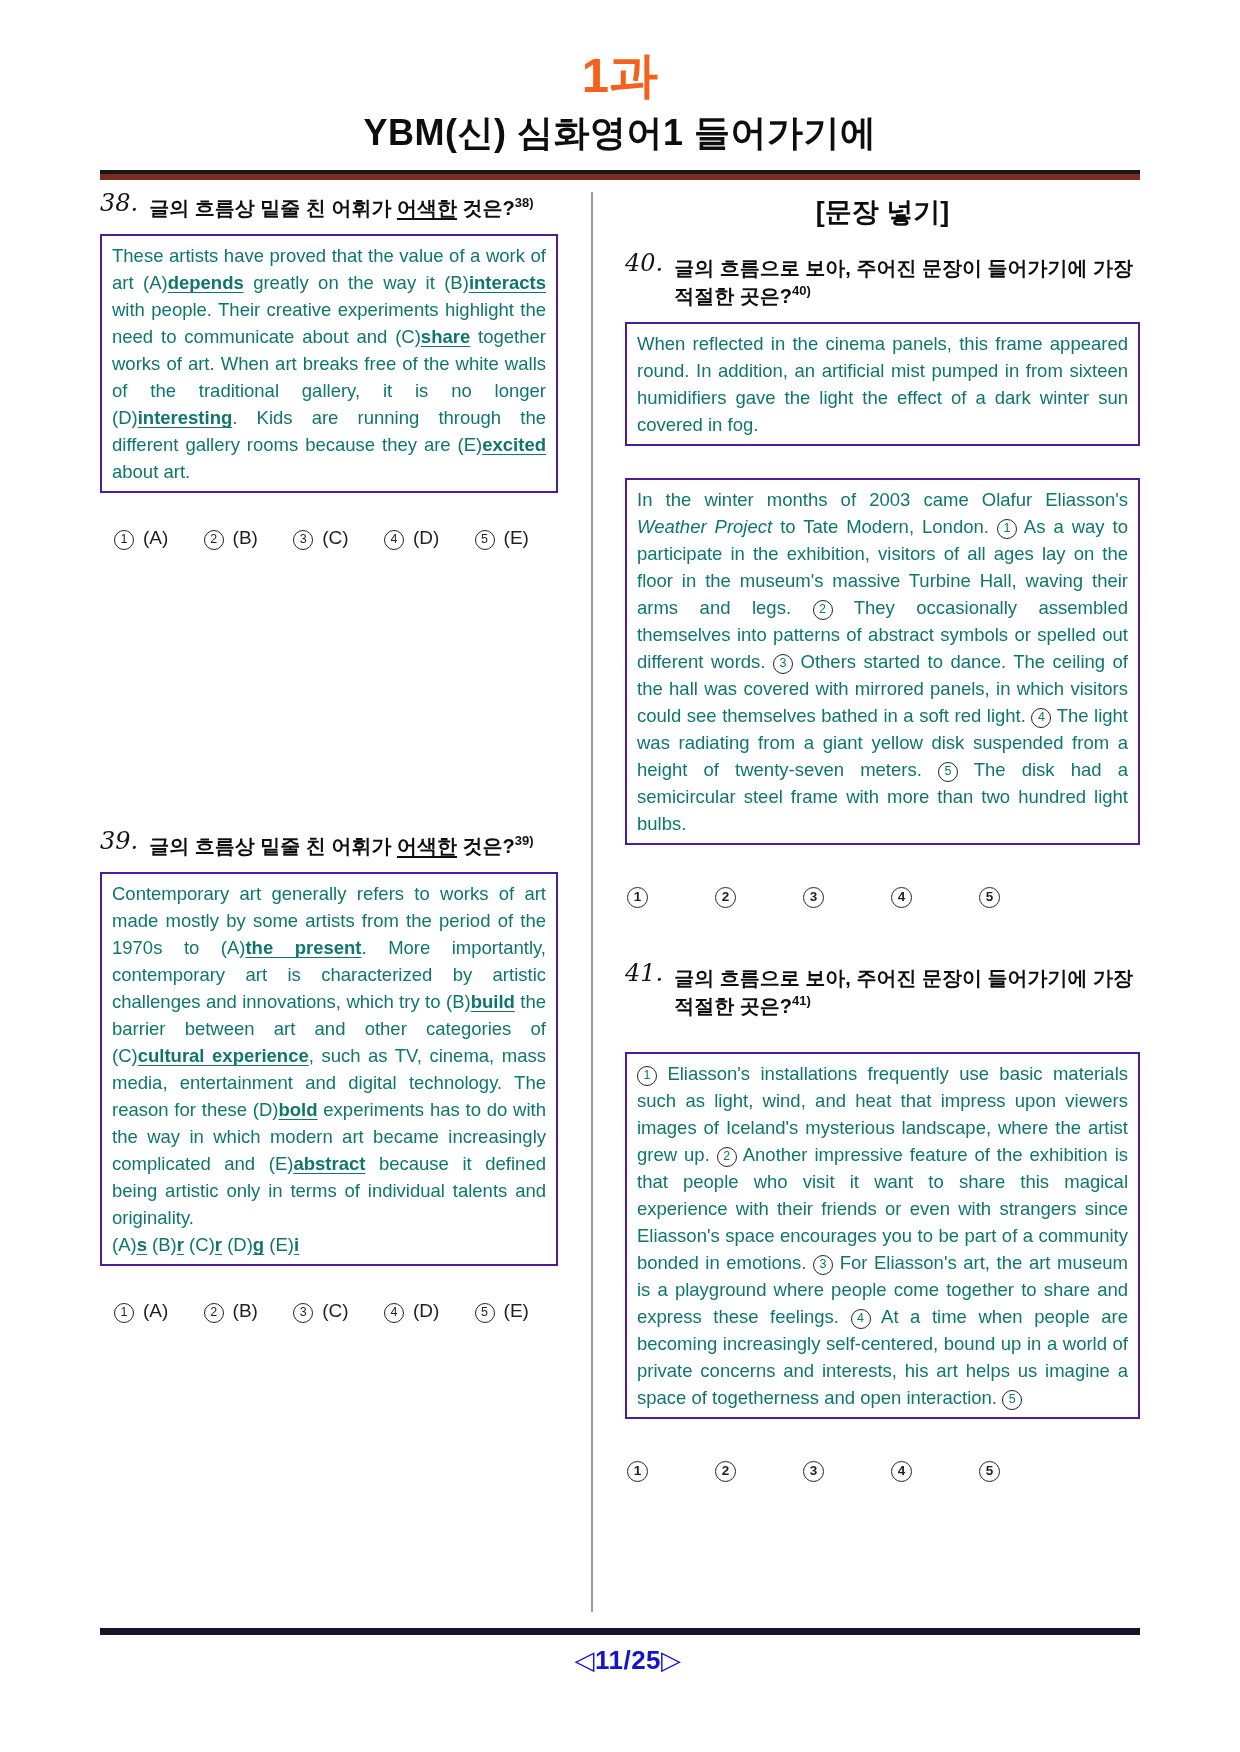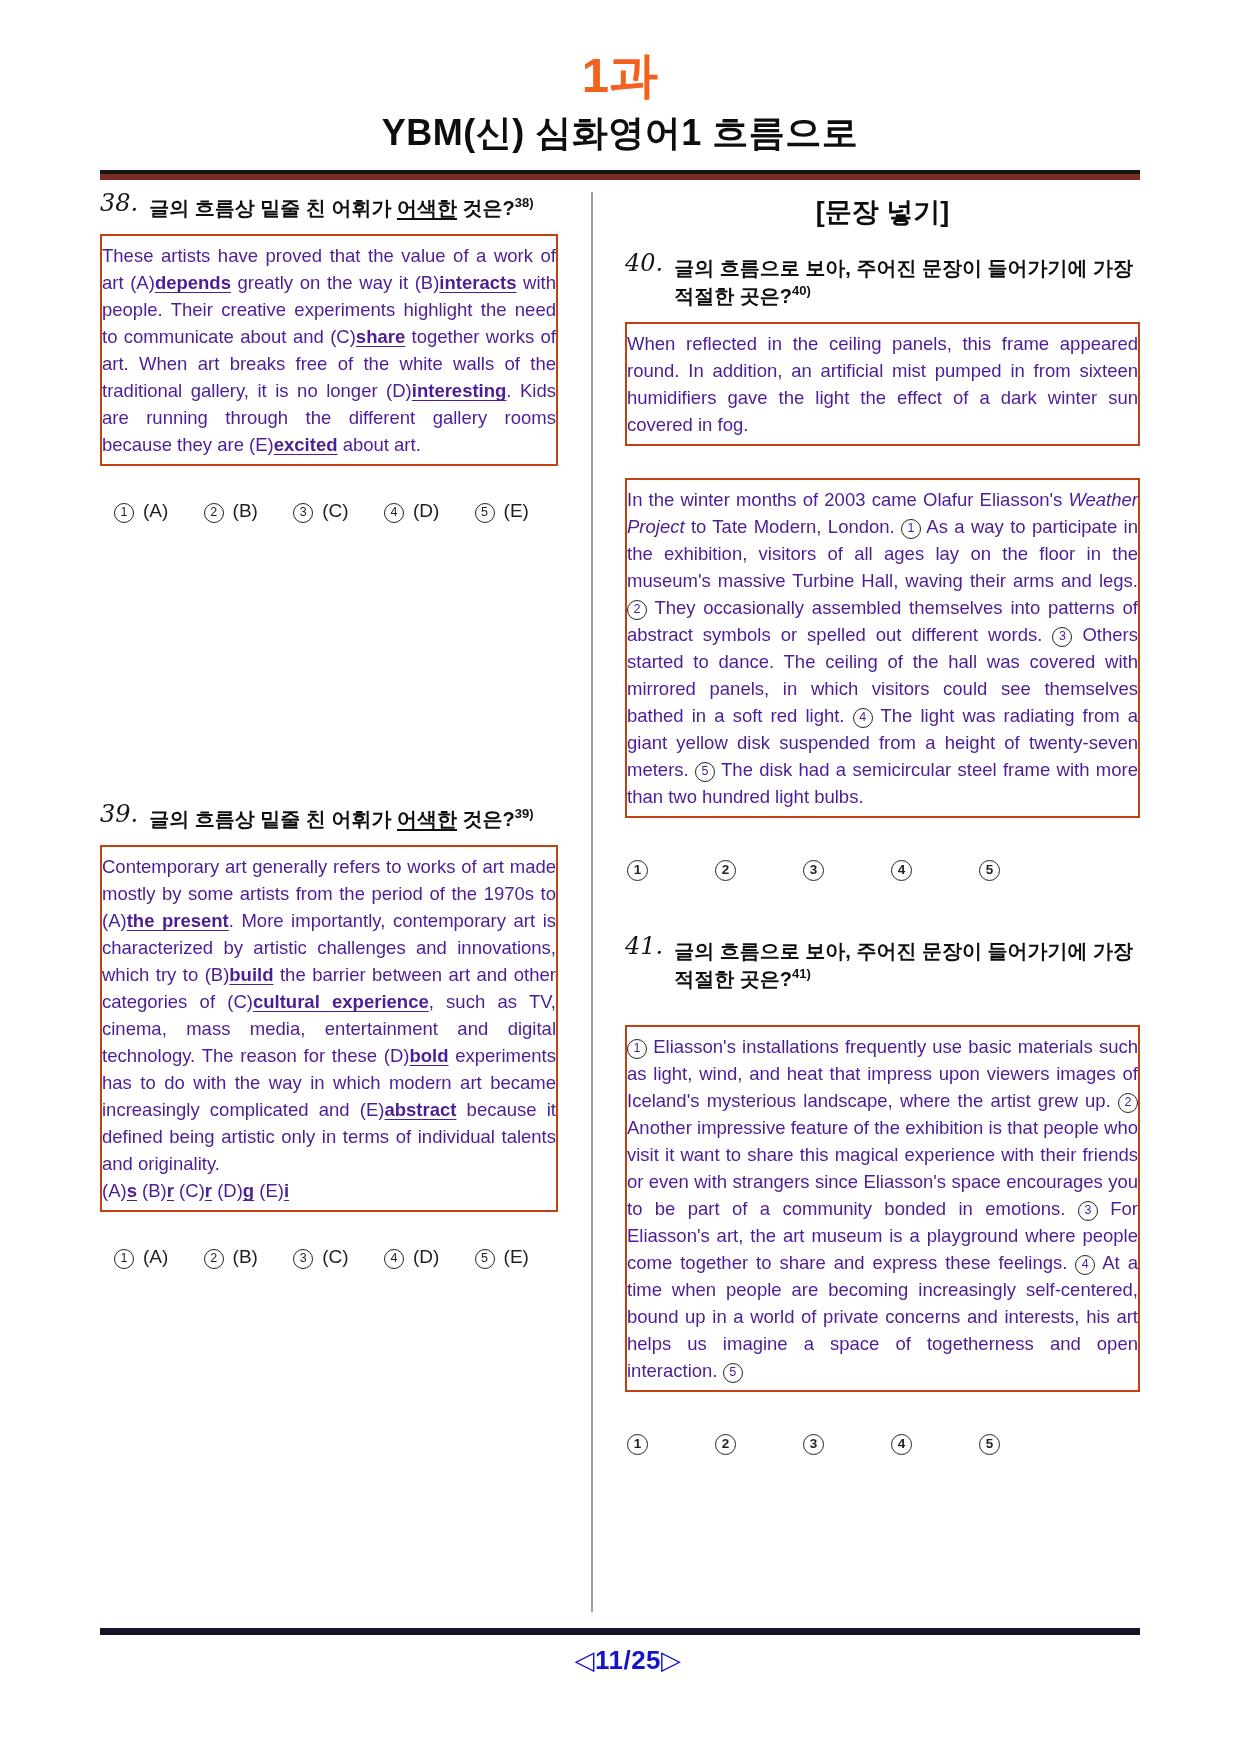--- a/index.html
+++ b/index.html
@@ -19,21 +19,21 @@
   .col-right { width:515px; margin-left:67px; }
   .divider { position:absolute; left:591px; top:192px; height:1420px; width:1.5px; background:#9b9b9b; }
   
   .q-head { display:flex; align-items:flex-start; }
   .q-num { font-family:"DejaVu Serif","Liberation Serif",serif; font-style:italic; font-size:24px; line-height:1.1; margin-right:11px; color:#141414; }
   .q-prompt { font-size:20px; font-weight:bold; line-height:1.4; padding-top:4px; color:#0f0f0f; }
   .q-foot { font-size:13px; vertical-align:super; font-weight:bold; }
   .u { text-decoration:underline; text-underline-offset:3px; }
   .sect-head { font-size:27px; font-weight:bold; color:#0d0d0d; margin-top:4px;text-align:center; }
   
-  .passage-box { border:2px solid #c2410c; padding:6px 0; margin-top:12px; font-size:18.5px; line-height:27px; color:#4c1d95; }
+  .passage-box { border:2px solid #4c1d95; padding:6px 10px; margin-top:12px; font-size:18.5px; line-height:27px; color:#0f766e; }
   .passage-box p { margin:0; text-align:justify; }
   .passage-box p.noj { text-align:left; }
   .seg-bu { font-weight:bold; text-decoration:underline; text-underline-offset:3px; }
   .seg-bi { font-weight:normal; font-style:italic; }
   .seg-c, .circ {
     display:inline-block; box-sizing:border-box; width:20px; height:20px;
     border:1.3px solid #232323; border-radius:50%;
     font-size:12.5px; line-height:17px; text-align:center; vertical-align:1px;
   }
   
@@ -49,21 +49,21 @@
   .box-gap { margin-top:32px; }
   
   .foot-rule { position:absolute; left:100px; top:1628px; width:1040px; height:7px; background:#15152a; }
   .page-num { position:absolute; top:1645px; left:8px; width:100%; text-align:center; color:#1414cc; font-weight:bold; font-size:26px; letter-spacing:0.5px; }
 </style>
 </head>
 <body>
 
 <div class="page-header">
   <div class="lesson">1과</div>
-  <div class="doc-title">YBM(신) 심화영어1 흐름으로</div>
+  <div class="doc-title">YBM(신) 심화영어1 들어가기에</div>
 </div>
 <div class="head-rule"></div>
 <div class="divider"></div>
 
 <div class="columns">
 
   <div class="col-left">
 
     <div>
       <div class="q-head">
@@ -105,21 +105,21 @@
   <div class="col-right">
 
     <div class="sect-head">[문장 넣기]</div>
 
     <div class="mt20">
       <div class="q-head">
         <span class="q-num">40.</span>
         <span class="q-prompt"><span>글의 흐름으로 보아, 주어진 문장이 들어가기에 가장 적절한 곳은?</span><span class="q-foot">40)</span></span>
       </div>
       <div class="passage-box">
-        <p>When reflected in the ceiling panels, this frame appeared round. In addition, an artificial mist pumped in from sixteen humidifiers gave the light the effect of a dark winter sun covered in fog.</p>
+        <p>When reflected in the cinema panels, this frame appeared round. In addition, an artificial mist pumped in from sixteen humidifiers gave the light the effect of a dark winter sun covered in fog.</p>
       </div>
       <div class="passage-box box-gap">
         <p><span>In the winter months of 2003 came Olafur Eliasson's </span><span class="seg-bi">Weather Project</span><span> to Tate Modern, London. </span><span class="seg-c">1</span><span> As a way to participate in the exhibition, visitors of all ages lay on the floor in the museum's massive Turbine Hall, waving their arms and legs. </span><span class="seg-c">2</span><span> They occasionally assembled themselves into patterns of abstract symbols or spelled out different words. </span><span class="seg-c">3</span><span> Others started to dance. The ceiling of the hall was covered with mirrored panels, in which visitors could see themselves bathed in a soft red light. </span><span class="seg-c">4</span><span> The light was radiating from a giant yellow disk suspended from a height of twenty-seven meters. </span><span class="seg-c">5</span><span> The disk had a semicircular steel frame with more than two hundred light bulbs.</span></p>
       </div>
       <div class="choices-plain">
         <span class="circ">1</span>
         <span class="circ">2</span>
         <span class="circ">3</span>
         <span class="circ">4</span>
         <span class="circ">5</span>

